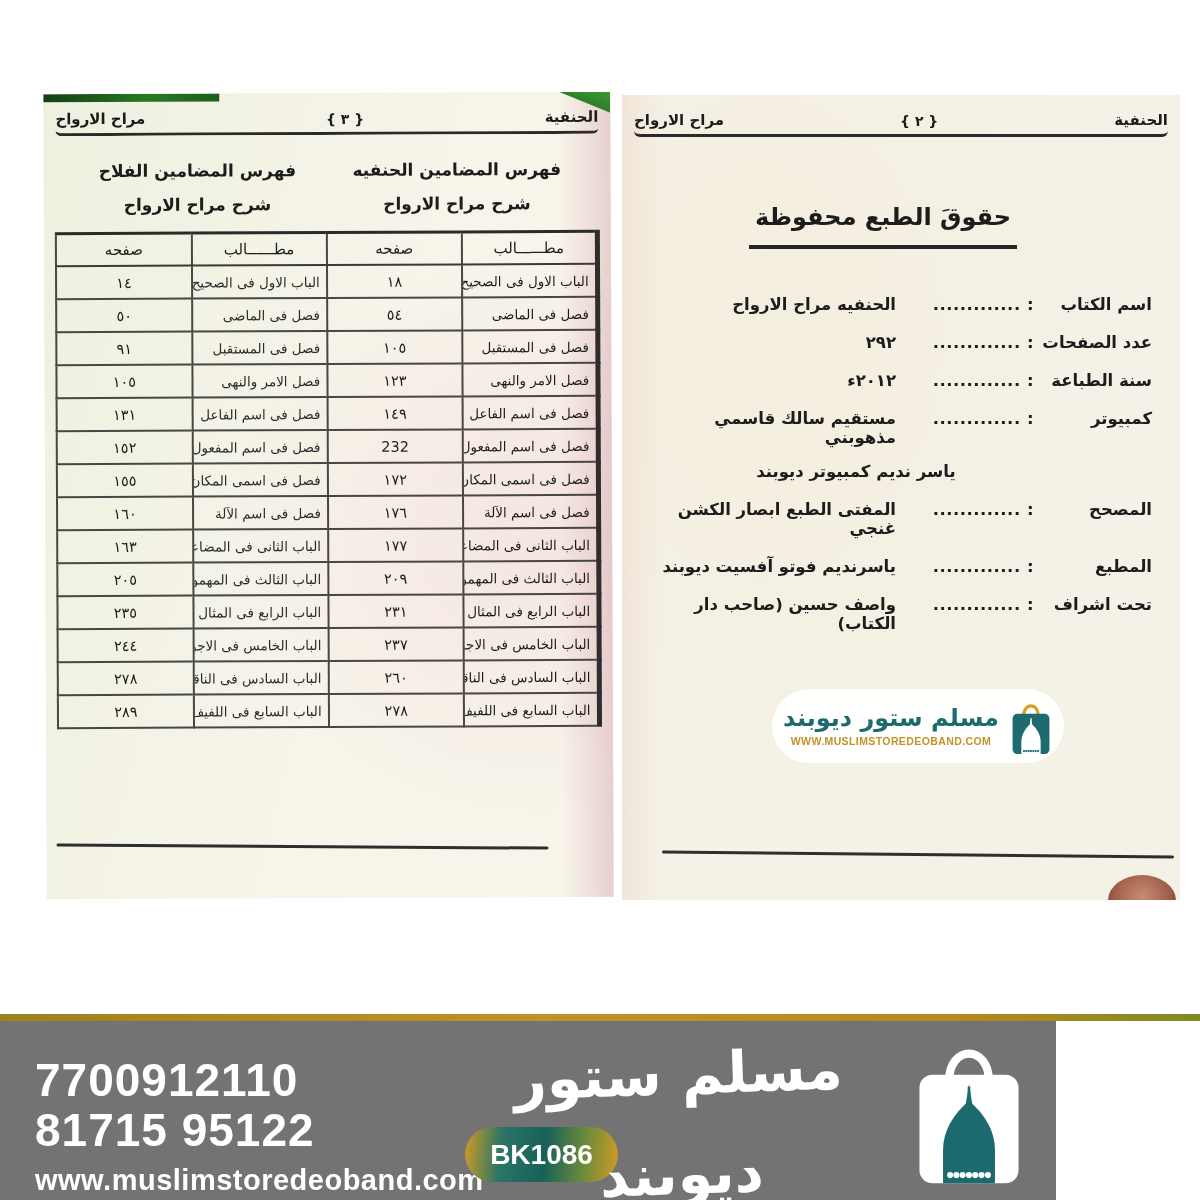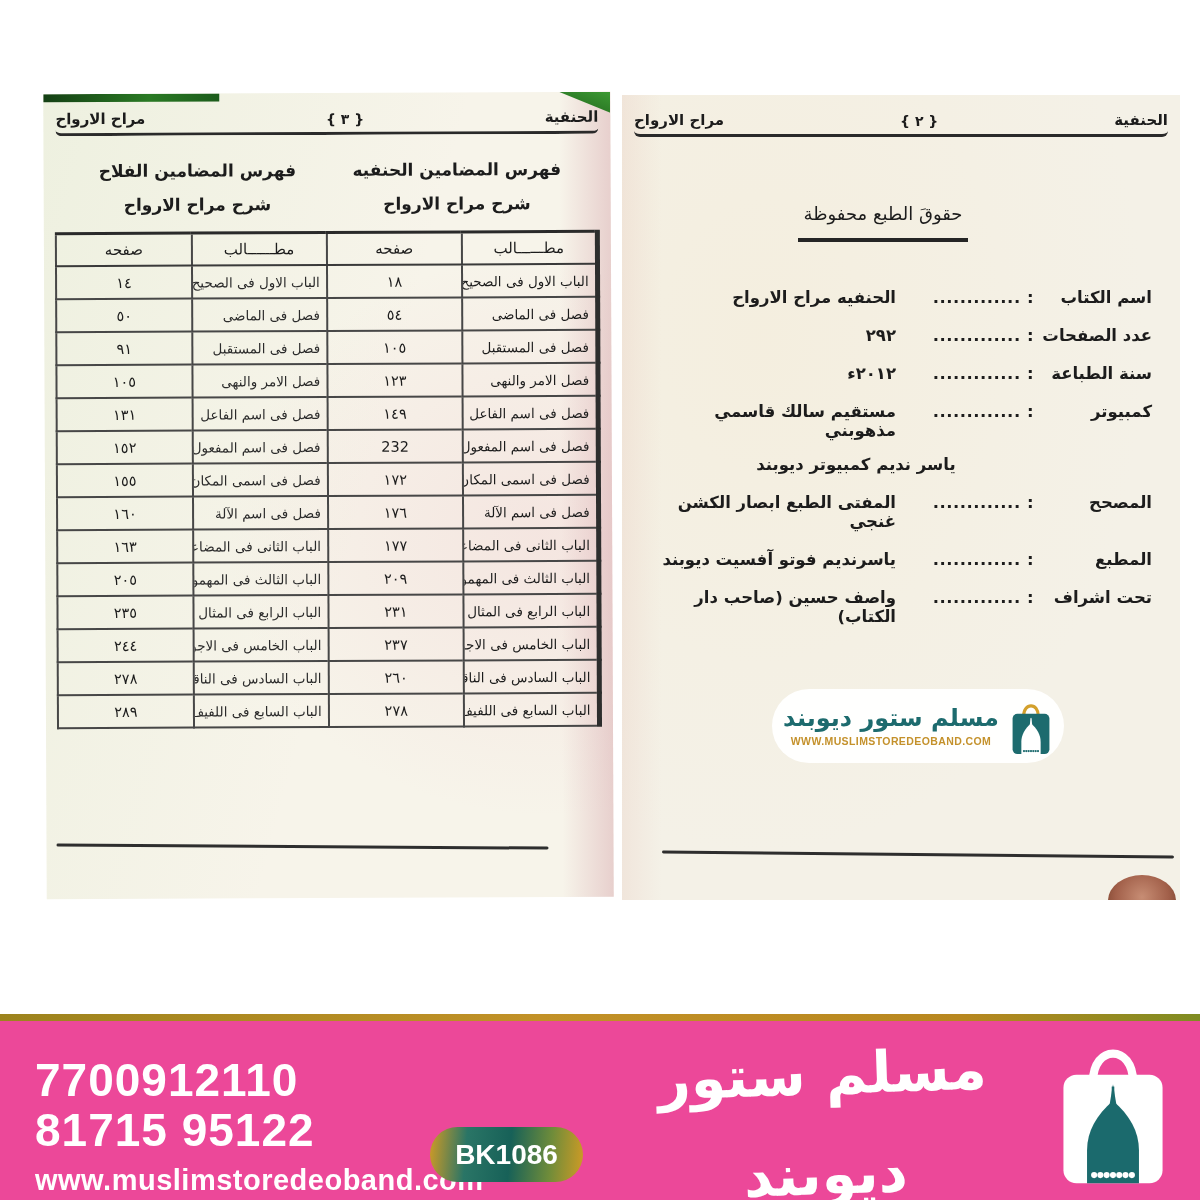--- a/index.html
+++ b/index.html
@@ -46,21 +46,21 @@
   .toc-table td:nth-child(2){width:10%;text-align:center;font-size:14.5px;}
   .toc-table td:nth-child(3){width:37%;text-align:right;color:#2b2b2b;}
   .toc-table td:nth-child(4){width:14%;text-align:center;font-size:14.5px;}
 
   .bottom-rule{position:absolute;height:3px;background:#2e2e2e;border-radius:3px;}
   .rule-left{left:10px;top:752px;width:492px;transform:rotate(.6deg);}
   .rule-right{left:40px;top:758px;width:512px;transform:rotate(.55deg);}
 
   
   .copyright-title{text-align:center;margin-top:66px;transform:translateX(-18px);}
-  .copyright-title span{display:inline-block;font-size:18px;font-weight:normal;
+  .copyright-title span{display:inline-block;font-size:24px;font-weight:bold;
     border-bottom:4px solid #252525;padding:0 6px 14px;}
   .copyright-info{margin:46px 28px 0;direction:rtl;}
   .info-row{display:flex;direction:rtl;font-weight:bold;font-size:16.5px;margin-bottom:19px;}
   .info-label{min-width:118px;}
   .info-dots{min-width:138px;letter-spacing:.5px;}
   .info-value{flex:1;}
   .info-extra{direction:rtl;font-weight:bold;font-size:16.5px;margin:-4px 150px 19px 60px;text-align:center;}
 
   
   .watermark{position:absolute;left:150px;top:594px;width:292px;height:74px;
@@ -72,25 +72,25 @@
     font-family:"Liberation Sans",sans-serif;}
   .wm-bag{width:44px;height:57px;flex:0 0 auto;}
 
   .finger{position:absolute;left:486px;top:780px;width:68px;height:34px;
     border-radius:50% 50% 0 0 / 75% 75% 0 0;
     background:radial-gradient(circle at 50% 65%, #c78d74, #a2604a 65%, #7e452f);}
 
   
   .gold-line{position:absolute;left:0;top:1014px;width:1200px;height:7px;
     background:linear-gradient(90deg,#9c831d,#c29127 45%,#b8871f 80%,#7f8c22);}
-  .footer{position:absolute;left:0;top:1021px;width:1200px;height:179px;background:#ec4899;color:#fff;}
+  .footer{position:absolute;left:0;top:1021px;width:1056px;height:179px;background:#737373;color:#fff;}
   .contact{position:absolute;left:35px;top:34px;font-family:"Liberation Sans",sans-serif;}
   .phone{font-size:46px;font-weight:bold;line-height:1.09;letter-spacing:1px;}
   .site{font-size:29px;font-weight:bold;margin-top:9px;letter-spacing:.5px;}
-  .sku-badge{position:absolute;left:430px;top:106px;width:153px;height:55px;border-radius:28px;
+  .sku-badge{position:absolute;left:465px;top:106px;width:153px;height:55px;border-radius:28px;
     display:flex;align-items:center;justify-content:center;font-size:28px;font-weight:bold;color:#fff;
     font-family:"Liberation Sans",sans-serif;
     background:linear-gradient(95deg,#d09b25 0%,#2a7566 24%,#176158 52%,#6f8c3a 78%,#d09b25 100%);}
   .brand{position:absolute;right:158px;top:4px;width:436px;text-align:center;}
   .brand-arabic{direction:rtl;font-size:57px;font-weight:bold;line-height:1.75;transform:rotate(-2deg);}
   .footer-bag{position:absolute;right:28px;top:10px;width:118px;height:156px;}
 </style>
 </head>
 <body>
 

